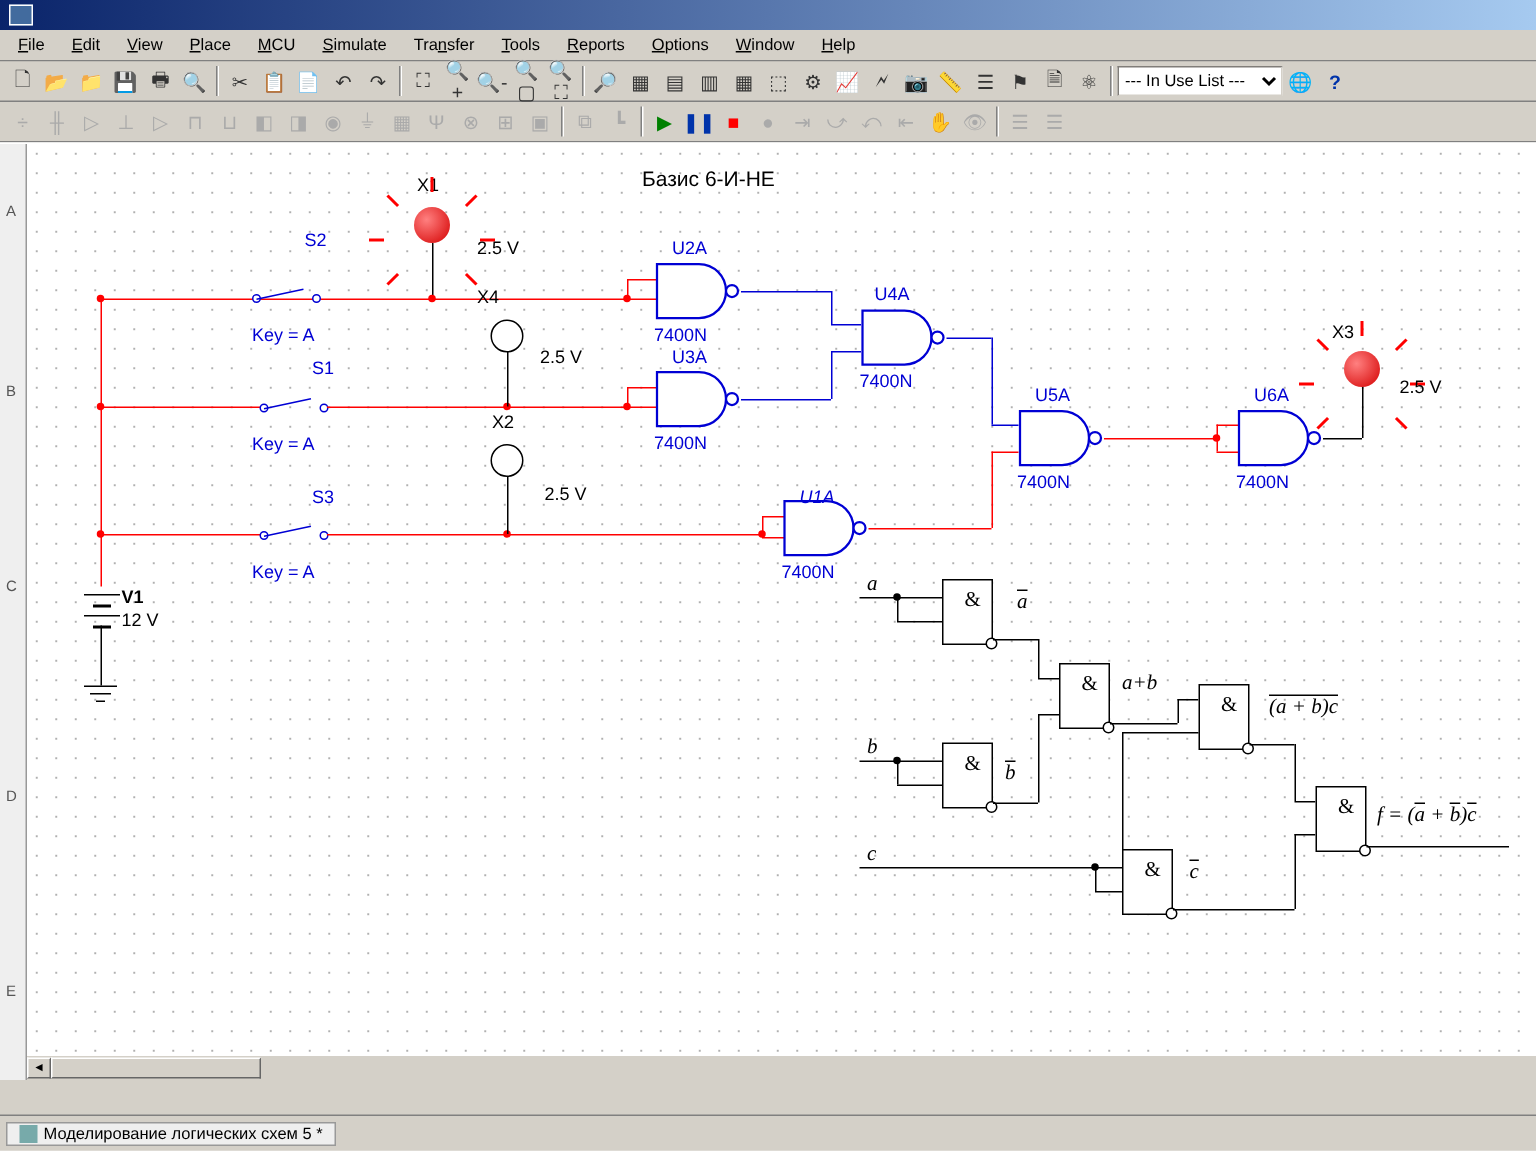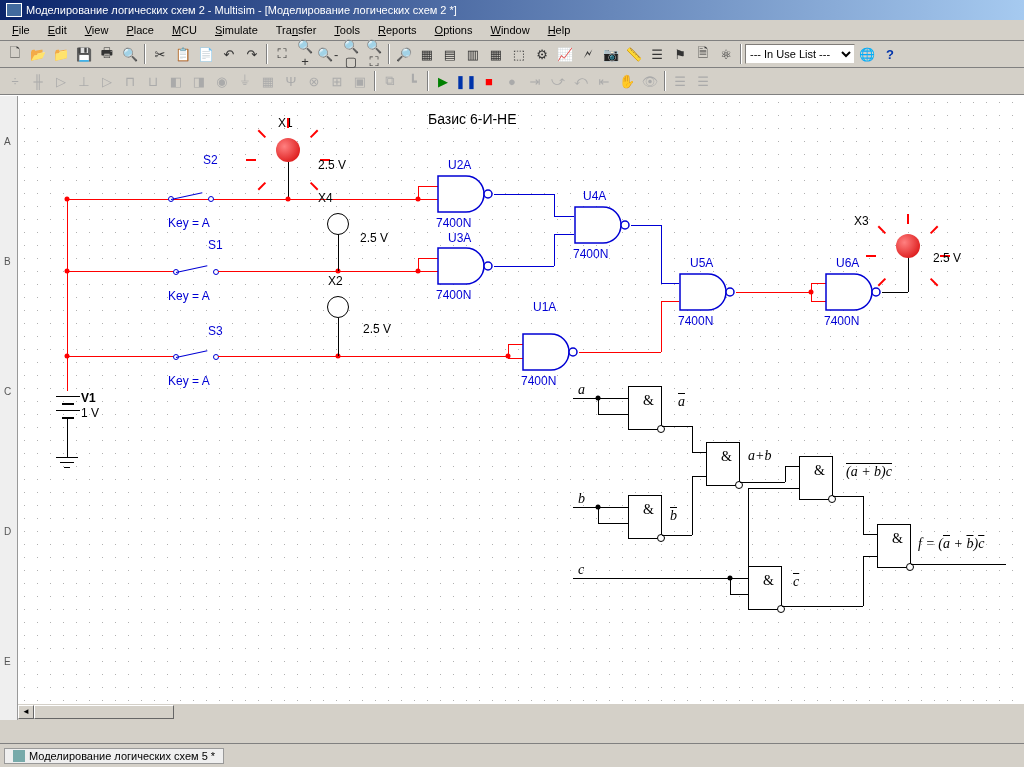--- a/index.html
+++ b/index.html
@@ -49,21 +49,20 @@
 .chip .amp { position: absolute; font-size: 14px; font-family: 'Times New Roman', serif; }
 .chip .bub { position: absolute; width: 8px; height: 8px; border: 1px solid black; border-radius: 50%; background: white; }
 .eq { font-family: 'Times New Roman', serif; font-style: italic; font-size: 14px; }
 .eq .bar { text-decoration: overline; }
 </style>
 </head>
 <body>
 
 <div class="titlebar">
   <div class="icon"></div>
-  <span>Моделирование логических схем 2 - Multisim - [Моделирование логических схем 2 *]</span>
 </div>
 
 <div class="menubar">
   <div class="menu-item"><span class="ul">F</span><span>ile</span></div>
   <div class="menu-item"><span class="ul">E</span>dit</div>
   <div class="menu-item"><span class="ul">V</span>iew</div>
   <div class="menu-item"><span class="ul">P</span>lace</div>
   <div class="menu-item"><span class="ul">M</span>CU</div>
   <div class="menu-item"><span class="ul">S</span>imulate</div>
   <div class="menu-item">Tra<span class="ul">n</span>sfer</div>
@@ -160,21 +159,21 @@
     <div class="lbl" style="top:290px;">C</div>
     <div class="lbl" style="top:430px;">D</div>
     <div class="lbl" style="top:560px;">E</div>
   </div>
   <div class="canvas">
     <div class="dots"></div>
 
     <div class="el txt" style="left:410px; top:15px; font-size:14px;">Базис 6-И-НЕ</div>
 
     <div class="el txt" style="left:63px; top:295px; font-weight:bold;">V1</div>
-    <div class="el txt" style="left:63px; top:310px;">1 V</div>
+    <div class="el txt" style="left:63px; top:310px;">12 V</div>
     <div class="battery el" style="left:38px; top:295px;">
       <div class="wire-k hwire" style="left:0; top:5px; width:24px;"></div>
       <div class="wire-k hwire" style="left:6px; top:12px; width:12px; height:2px;"></div>
       <div class="wire-k hwire" style="left:0; top:19px; width:24px;"></div>
       <div class="wire-k hwire" style="left:6px; top:26px; width:12px; height:2px;"></div>
     </div>
     <div class="wire-k vwire" style="left:49px; top:321px; height:40px;"></div>
     <div class="ground el" style="left:38px; top:361px;">
       <div class="wire-k hwire" style="left:0; top:0; width:22px;"></div>
       <div class="wire-k hwire" style="left:4px; top:5px; width:14px;"></div>
@@ -289,21 +288,21 @@
     <div class="wire-r vwire" style="left:490px; top:248px; height:12px;"></div>
     <div class="dot" style="left:490px; top:260px;"></div>
     <div class="wire-r hwire" style="left:490px; top:248px; width:15px;"></div>
     <div class="wire-r hwire" style="left:490px; top:262px; width:15px;"></div>
     <div class="nand el" style="left:503px; top:236px;">
       <svg viewBox="0 0 60 40">
           <path d="M2 2 L30 2 A18 18 0 0 1 30 38 L2 38 Z" fill="white" stroke="#0000d4" stroke-width="1.5"></path>
           <circle cx="52" cy="20" r="4" fill="white" stroke="#0000d4" stroke-width="1.5"></circle>
         </svg>
     </div>
-    <div class="el txt blue" style="left:515px; top:204px;">U1A</div>
+    <div class="el txt blue" style="left:515px; top:228px;font-style:italic;">U1A</div>
     <div class="el txt blue" style="left:503px; top:278px;">7400N</div>
 
     <div class="wire-b hwire" style="left:613px; top:129px; width:30px;"></div>
     <div class="wire-b vwire" style="left:643px; top:129px; height:58px;"></div>
     <div class="wire-b hwire" style="left:643px; top:187px; width:18px;"></div>
     <div class="wire-r hwire" style="left:561px; top:256px; width:82px;"></div>
     <div class="wire-r vwire" style="left:643px; top:205px; height:51px;"></div>
     <div class="wire-r hwire" style="left:643px; top:205px; width:18px;"></div>
 
     <div class="nand el" style="left:660px; top:176px;">
@@ -334,21 +333,21 @@
     <div class="wire-k vwire" style="left:890px; top:160px; height:36px;"></div>
     <div class="led el" style="left:878px; top:138px;">
       <div class="ray" style="transform:rotate(0deg) translateY(-20px);"></div>
       <div class="ray" style="transform:rotate(45deg) translateY(-20px);"></div>
       <div class="ray" style="transform:rotate(-45deg) translateY(-20px);"></div>
       <div class="ray" style="transform:rotate(90deg) translateY(-20px);"></div>
       <div class="ray" style="transform:rotate(-90deg) translateY(-20px);"></div>
       <div class="ray" style="transform:rotate(135deg) translateY(-20px);"></div>
       <div class="ray" style="transform:rotate(-135deg) translateY(-20px);"></div>
     </div>
-    <div class="el txt" style="left:836px; top:118px;">X3</div>
+    <div class="el txt" style="left:870px; top:118px;">X3</div>
     <div class="el txt" style="left:915px; top:155px;">2.5 V</div>
 
     <div class="wire-k hwire" style="left:555px; top:302px; width:55px;"></div>
     <div class="el eq" style="left:560px; top:286px;">a</div>
     <div class="dot" style="left:580px; top:302px; background:black;"></div>
     <div class="wire-k vwire" style="left:580px; top:302px; height:16px;"></div>
     <div class="wire-k hwire" style="left:580px; top:318px; width:30px;"></div>
 
     <div class="chip el" style="left:610px; top:290px; width:34px; height:44px;">
       <div class="amp" style="left:14px; top:6px;">&amp;</div>

